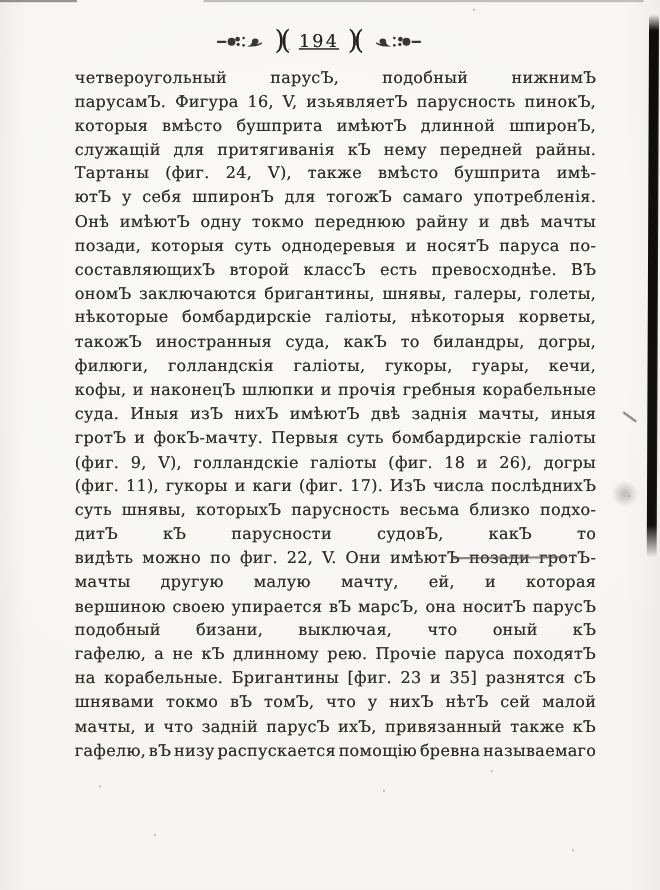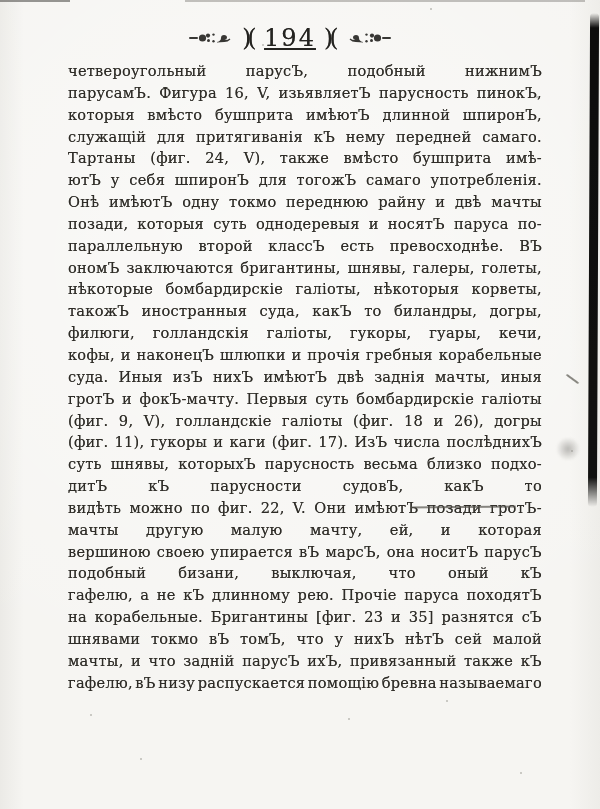--- a/index.html
+++ b/index.html
@@ -23,21 +23,21 @@
     display:flex;justify-content:center;align-items:center;gap:9px;
     color:#242320;
   }
   .pagenum-group{display:flex;align-items:center;gap:8px;}
   .bracket{
     font-size:23px;letter-spacing:-3.5px;line-height:1;
     transform:scaleY(1.05);display:inline-block;padding-right:3px;
     text-shadow:0 0 .5px rgba(25,24,22,.7);
   }
   .pagenum{
-    font-size:24px;letter-spacing:2px;line-height:1;
+    font-size:16px;letter-spacing:2px;line-height:1;
     text-shadow:0 0 .5px rgba(25,24,22,.7);
     text-decoration:underline;
   }
   .fleuron{display:inline-block;opacity:.9;}
   .fleuron svg{display:block;}
   .fleuron.right{transform:scaleX(-1);}
   
   .text{
     position:absolute;left:68px;top:62px;width:474px;
   }
@@ -109,26 +109,26 @@
           <path d="M28 11 q4 -1 4 -4 q0 -3 3 -3 q3 0 3 2.6 q0 2.4 -2.4 2.4 q2.8 .4 5 -1.6 l.8 1 q-2.6 2.6 -6 2.6 q-4.4 0 -7.4 .6 z"></path>
         </g>
       </svg>
     </span>
   </div>
 
   <div class="text">
       <div class="line"><span class="w">четвероугольный</span><span class="w">парусЪ,</span><span class="w">подобный</span><span class="w">нижнимЪ</span></div>
       <div class="line"><span class="w">парусамЪ.</span><span class="w">Фигура</span><span class="w">16,</span><span class="w">V,</span><span class="w">изьявляетЪ</span><span class="w">парусность</span><span class="w">пинокЪ,</span></div>
       <div class="line"><span class="w">которыя</span><span class="w">вмѣсто</span><span class="w">бушприта</span><span class="w">имѣютЪ</span><span class="w">длинной</span><span class="w">шпиронЪ,</span></div>
-      <div class="line"><span class="w">служащій</span><span class="w">для</span><span class="w">притягиванія</span><span class="w">кЪ</span><span class="w">нему</span><span class="w">передней</span><span class="w">самаго.</span></div>
+      <div class="line"><span class="w">служащій</span><span class="w">для</span><span class="w">притягиванія</span><span class="w">кЪ</span><span class="w">нему</span><span class="w">передней</span><span class="w">райны.</span></div>
       <div class="line"><span class="w">Тартаны</span><span class="w">(фиг.</span><span class="w">24,</span><span class="w">V),</span><span class="w">также</span><span class="w">вмѣсто</span><span class="w">бушприта</span><span class="w">имѣ-</span></div>
       <div class="line"><span class="w">ютЪ</span><span class="w">у</span><span class="w">себя</span><span class="w">шпиронЪ</span><span class="w">для</span><span class="w">тогожЪ</span><span class="w">самаго</span><span class="w">употребленія.</span></div>
       <div class="line"><span class="w">Онѣ</span><span class="w">имѣютЪ</span><span class="w">одну</span><span class="w">токмо</span><span class="w">переднюю</span><span class="w">райну</span><span class="w">и</span><span class="w">двѣ</span><span class="w">мачты</span></div>
       <div class="line"><span class="w">позади,</span><span class="w">которыя</span><span class="w">суть</span><span class="w">однодеревыя</span><span class="w">и</span><span class="w">носятЪ</span><span class="w">паруса</span><span class="w">по-</span></div>
-      <div class="line"><span class="w">параллельную</span><span class="w">второй</span><span class="w">классЪ</span><span class="w">есть</span><span class="w">превосходнѣе.</span><span class="w">ВЪ</span></div>
+      <div class="line"><span class="w">составляющихЪ</span><span class="w">второй</span><span class="w">классЪ</span><span class="w">есть</span><span class="w">превосходнѣе.</span><span class="w">ВЪ</span></div>
       <div class="line"><span class="w">ономЪ</span><span class="w">заключаются</span><span class="w">бригантины,</span><span class="w">шнявы,</span><span class="w">галеры,</span><span class="w">голеты,</span></div>
       <div class="line"><span class="w">нѣкоторые</span><span class="w">бомбардирскіе</span><span class="w">галіоты,</span><span class="w">нѣкоторыя</span><span class="w">корветы,</span></div>
       <div class="line"><span class="w">такожЪ</span><span class="w">иностранныя</span><span class="w">суда,</span><span class="w">какЪ</span><span class="w">то</span><span class="w">биландры,</span><span class="w">догры,</span></div>
       <div class="line"><span class="w">филюги,</span><span class="w">голландскія</span><span class="w">галіоты,</span><span class="w">гукоры,</span><span class="w">гуары,</span><span class="w">кечи,</span></div>
       <div class="line"><span class="w">кофы,</span><span class="w">и</span><span class="w">наконецЪ</span><span class="w">шлюпки</span><span class="w">и</span><span class="w">прочія</span><span class="w">гребныя</span><span class="w">корабельные</span></div>
       <div class="line"><span class="w">суда.</span><span class="w">Иныя</span><span class="w">изЪ</span><span class="w">нихЪ</span><span class="w">имѣютЪ</span><span class="w">двѣ</span><span class="w">заднія</span><span class="w">мачты,</span><span class="w">иныя</span></div>
       <div class="line"><span class="w">гротЪ</span><span class="w">и</span><span class="w">фокЪ-мачту.</span><span class="w">Первыя</span><span class="w">суть</span><span class="w">бомбардирскіе</span><span class="w">галіоты</span></div>
       <div class="line"><span class="w">(фиг.</span><span class="w">9,</span><span class="w">V),</span><span class="w">голландскіе</span><span class="w">галіоты</span><span class="w">(фиг.</span><span class="w">18</span><span class="w">и</span><span class="w">26),</span><span class="w">догры</span></div>
       <div class="line"><span class="w">(фиг.</span><span class="w">11),</span><span class="w">гукоры</span><span class="w">и</span><span class="w">каги</span><span class="w">(фиг.</span><span class="w">17).</span><span class="w">ИзЪ</span><span class="w">числа</span><span class="w">послѣднихЪ</span></div>
       <div class="line"><span class="w">суть</span><span class="w">шнявы,</span><span class="w">которыхЪ</span><span class="w">парусность</span><span class="w">весьма</span><span class="w">близко</span><span class="w">подхо-</span></div>

